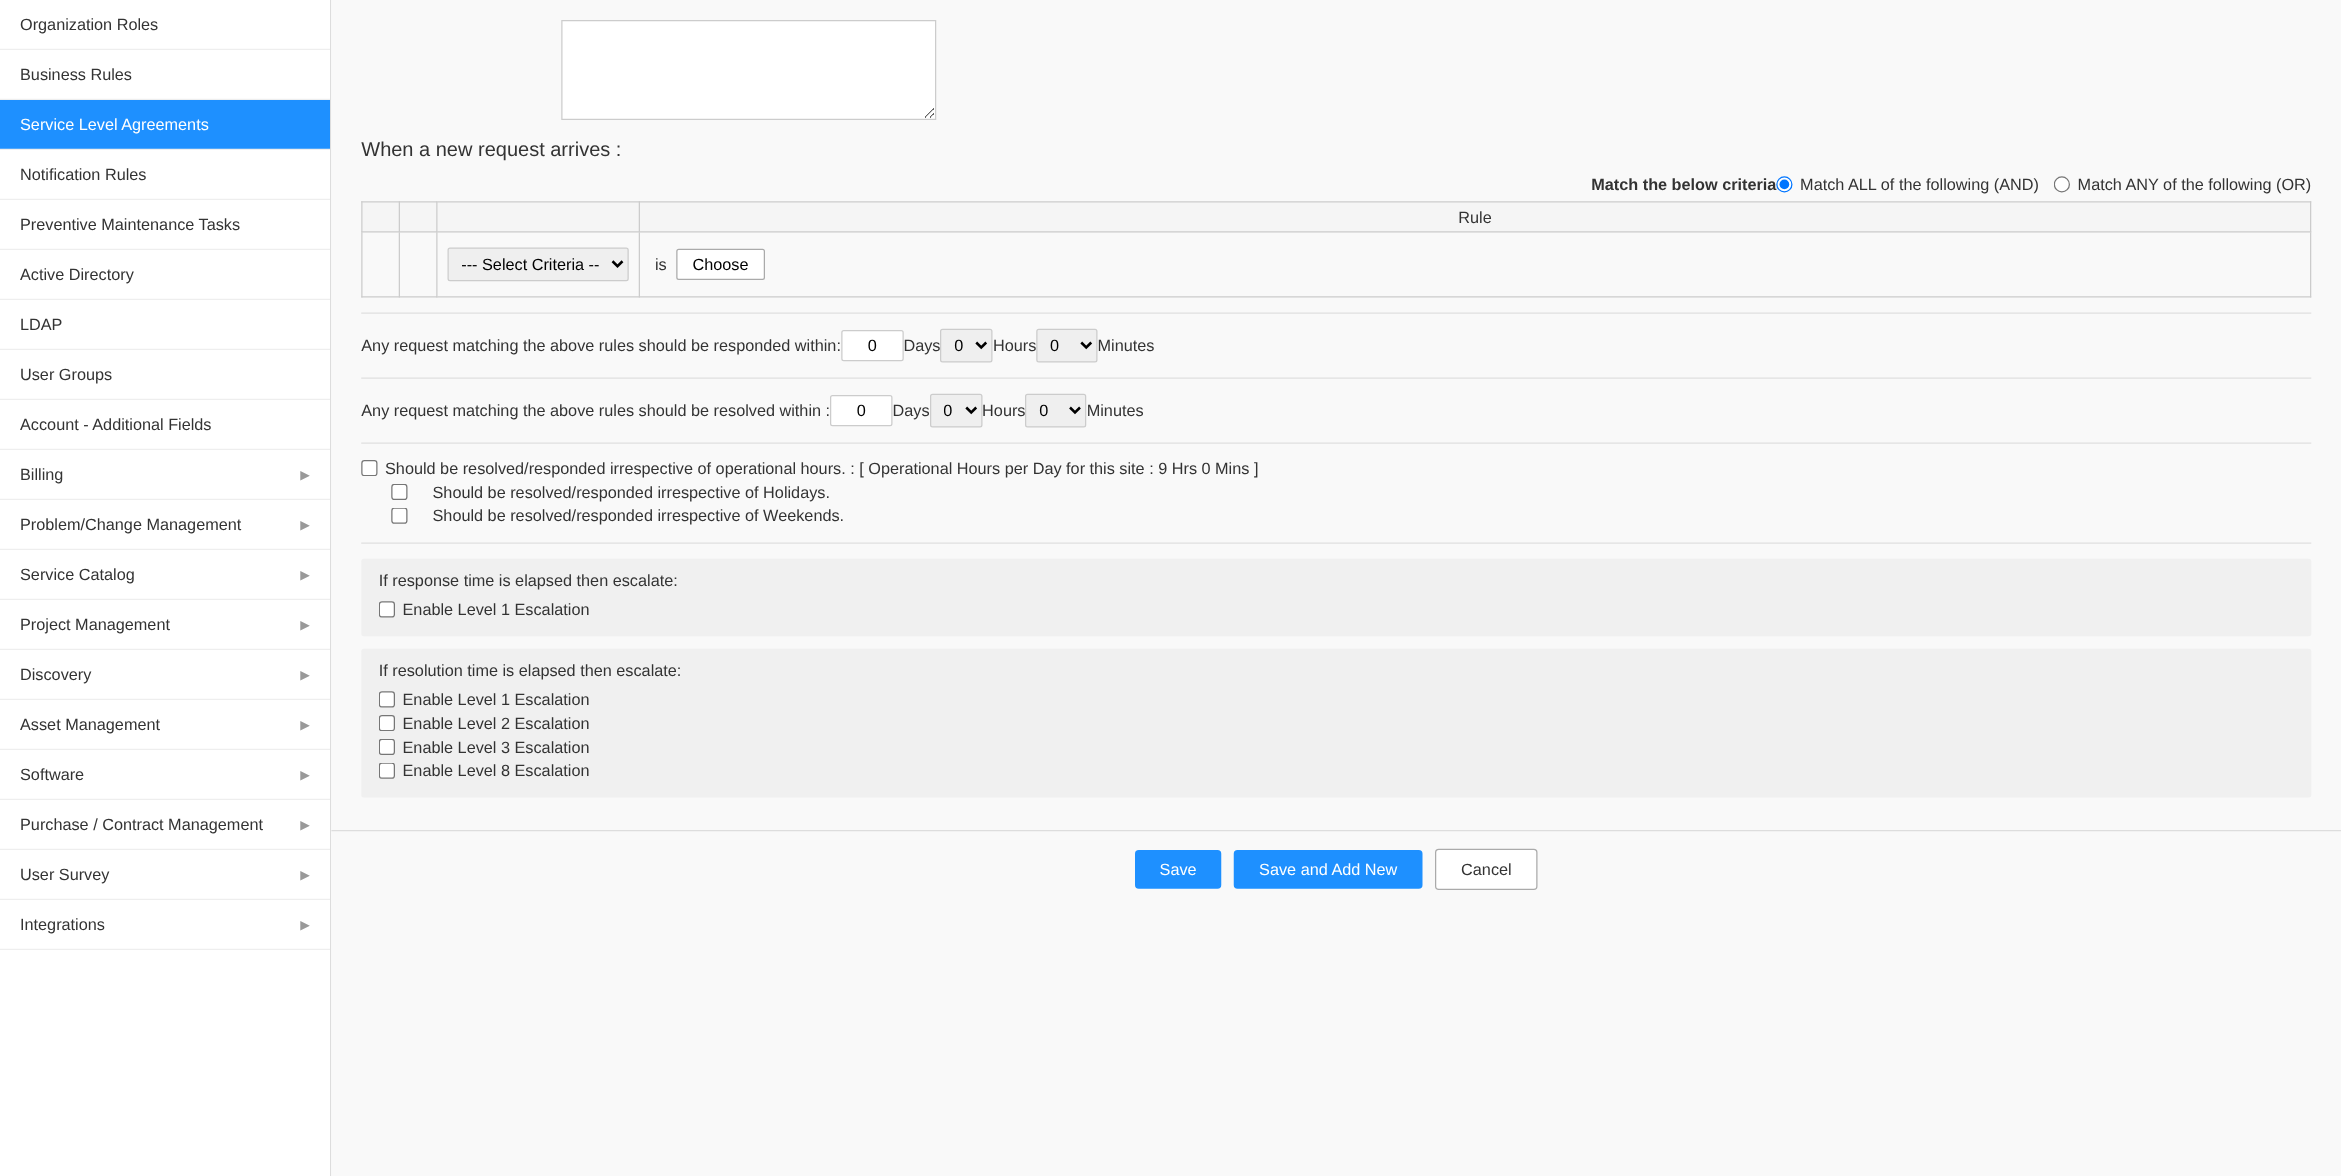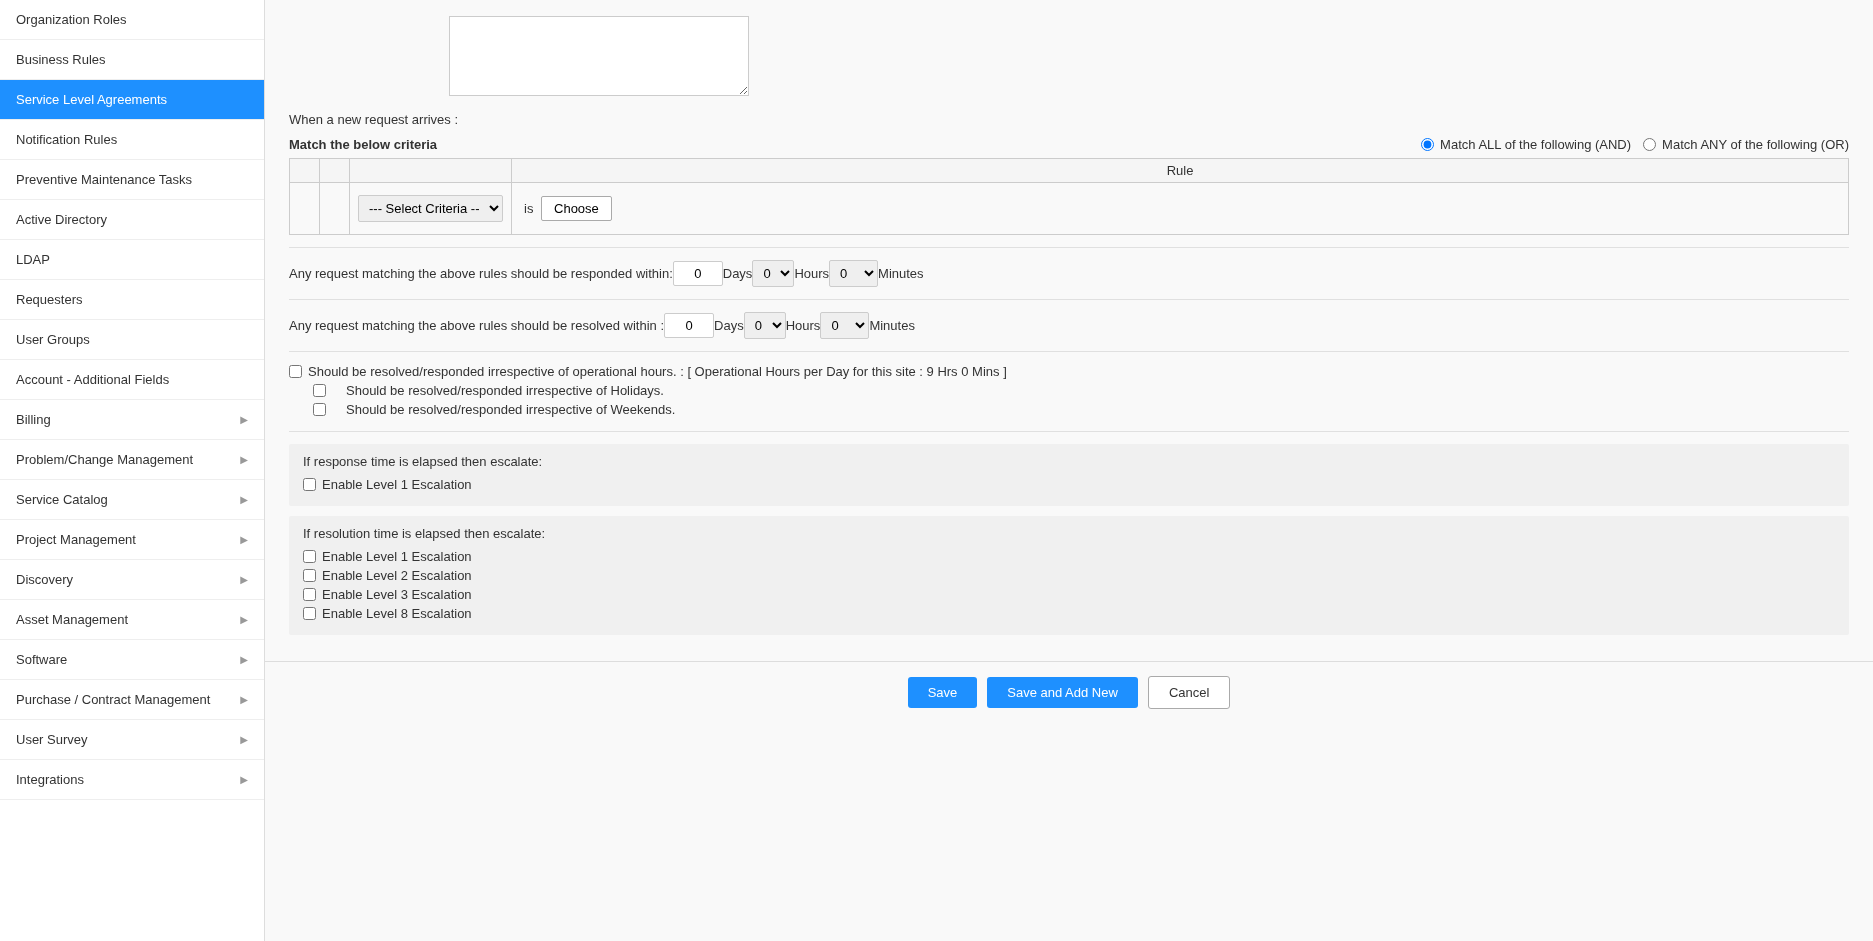--- a/index.html
+++ b/index.html
@@ -48,31 +48,31 @@
       height: 80px;
       border: 1px solid #ccc;
       resize: vertical;
       display: block;
       margin-bottom: 16px;
       margin-left: 160px;
     }
 
     
     .section-title {
-      font-size: 13px;
+      font-size: 16px;
       color: #333;
       margin-bottom: 10px;
       font-weight: normal;
     }
 
     
     .criteria-header {
       display: flex;
       align-items: center;
-      justify-content: space-between;
+      justify-content: flex-end;
       margin-bottom: 6px;
     }
     .criteria-header-left { font-weight: bold; font-size: 13px; }
     .criteria-header-right { display: flex; align-items: center; gap: 12px; font-size: 13px; }
 
     .radio-group { display: flex; align-items: center; gap: 6px; }
     .radio-group input[type="radio"] { cursor: pointer; }
 
     .criteria-table {
       width: 100%;
@@ -228,23 +228,20 @@
       <span>Notification Rules</span>
     </div>
     <div class="sidebar-item">
       <span>Preventive Maintenance Tasks</span>
     </div>
     <div class="sidebar-item">
       <span>Active Directory</span>
     </div>
     <div class="sidebar-item">
       <span>LDAP</span>
-    </div>
-    <div class="sidebar-item">
-      <span>Requesters</span>
     </div>
     <div class="sidebar-item">
       <span>User Groups</span>
     </div>
     <div class="sidebar-item">
       <span>Account - Additional Fields</span>
     </div>
     <div class="sidebar-item">
       <span>Billing</span>
       <span class="chevron">▶</span>

